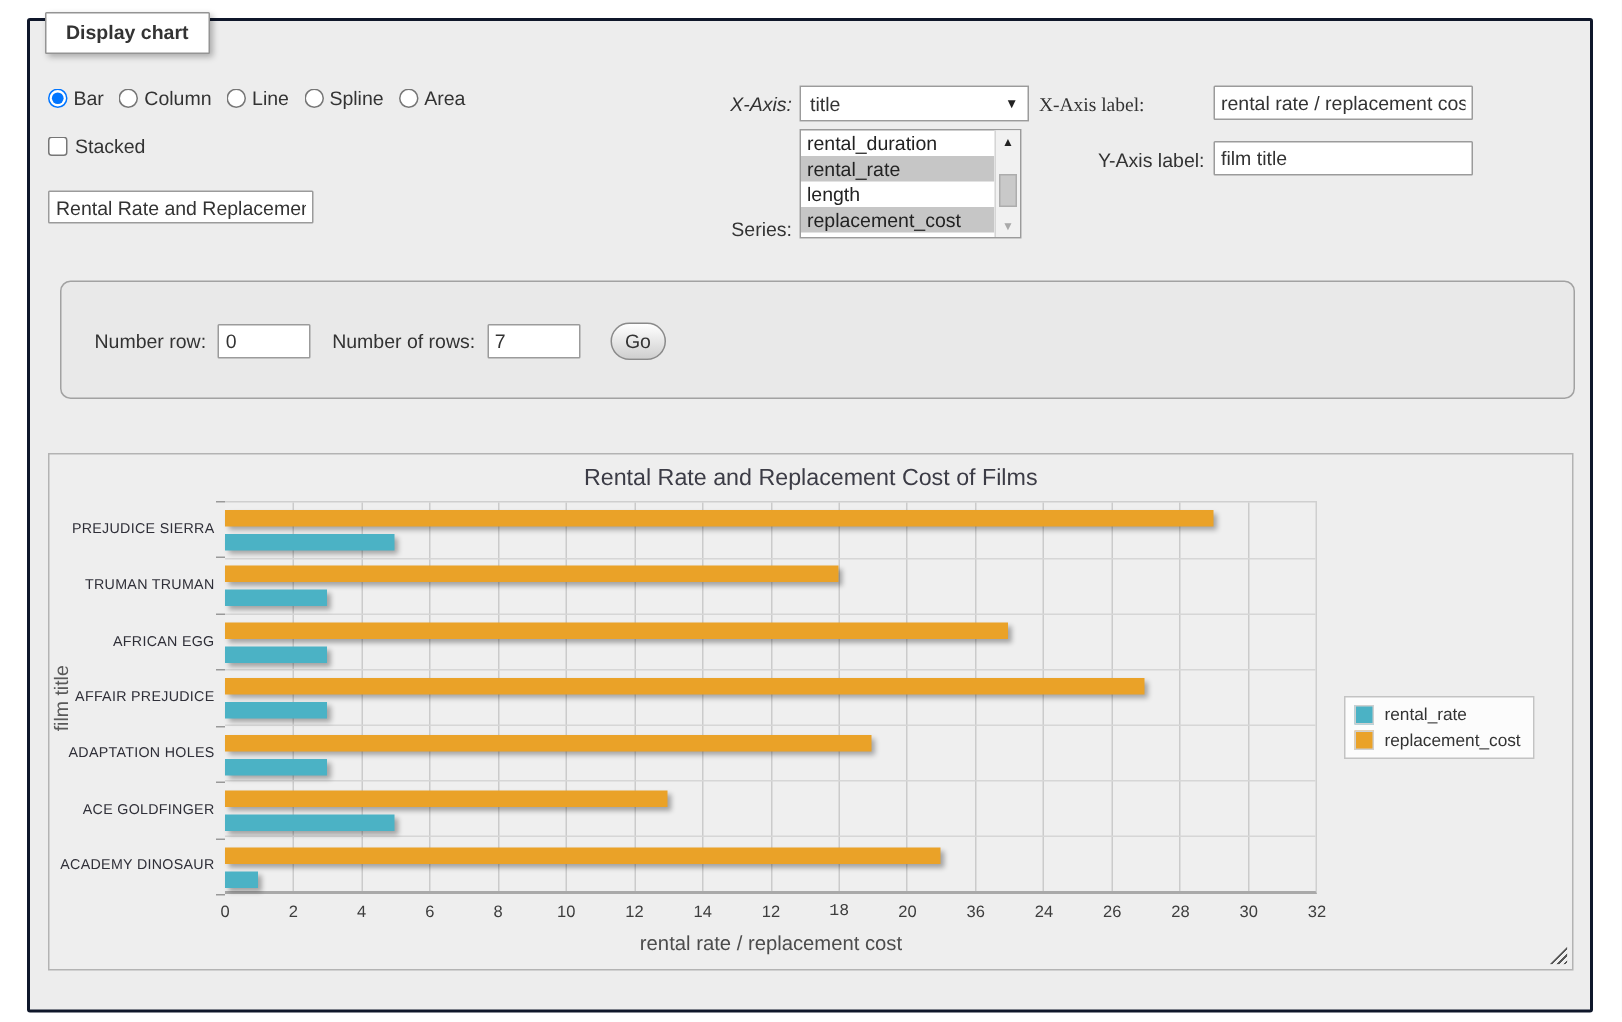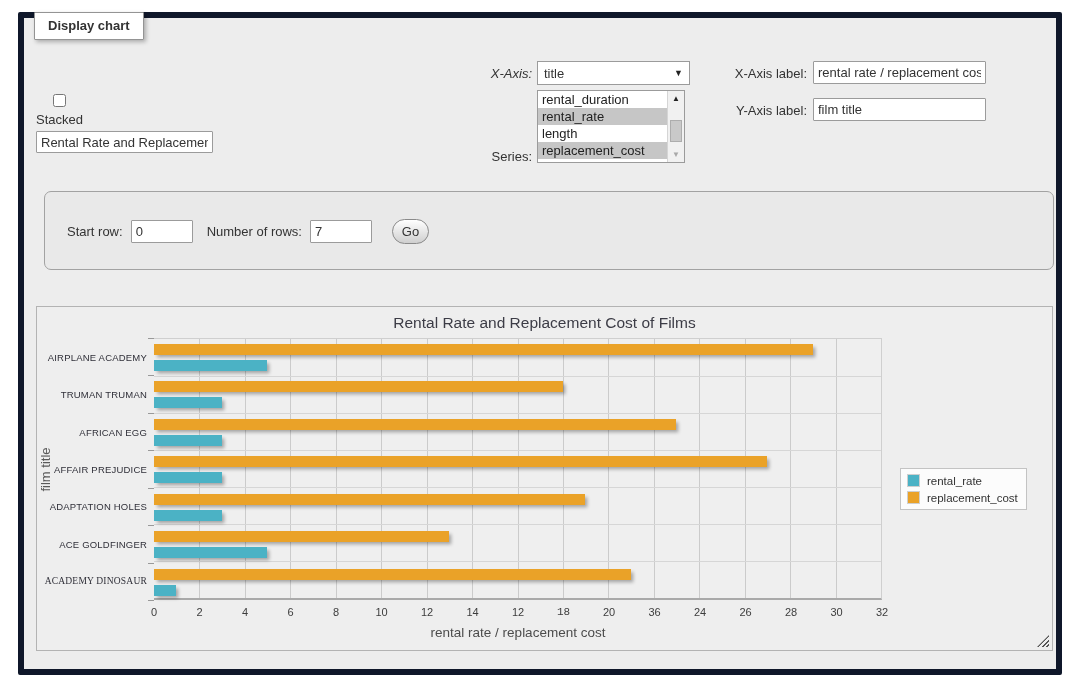--- a/index.html
+++ b/index.html
@@ -1,41 +1,41 @@
 <!DOCTYPE html>
 <html><head>
 <meta charset="utf-8">
 <style>
   * { margin:0; padding:0; box-sizing:border-box; }
   html,body { width:1081px; height:681px; background:#fff; font-family:"Liberation Sans", sans-serif; overflow:hidden; }
   .page { position:relative; width:1081px; height:681px; }
 
   
   .panel { position:absolute; left:18px; top:12px; width:1044px; height:663px;
-           background:#ededed; border:6px solid #0f172a; border-radius:2px; }
+           background:#ededed; border:2px solid #0f172a; border-radius:2px; }
   .tab { position:absolute; left:10px; top:-6px; background:#fff; border:1px solid #949494;
          padding:5px 13px 6px; font-size:13px; font-weight:bold; color:#333;
          box-shadow:2px 2px 4px rgba(0,0,0,0.28); border-radius:1px; }
 
   
   .radio-group { position:absolute; left:12px; top:44px; font-size:13px; color:#333; display:flex; gap:10px; align-items:center; }
   .radio-item { display:flex; align-items:center; gap:4px; cursor:default; }
   .radio-item input { width:13px; height:13px; margin:0; }
-  .check-row { position:absolute; left:12px; top:76px; font-size:13px; color:#333; display:flex; align-items:center; gap:5px;flex-direction:column; }
+  .check-row { position:absolute; left:12px; top:76px; font-size:13px; color:#333; display:flex; align-items:center; gap:5px; }
   .check-row input { width:13px; height:13px; margin:0; }
 
   input[type=text] { border:1px solid #9b9b9b; background:#fff; font-size:13px; color:#333;
                      font-family:"Liberation Sans",sans-serif; padding:2px 4px; border-radius:1px; }
 
   .title-input { position:absolute; left:12px; top:113px; width:177px; height:22px; }
 
   .lbl { position:absolute; font-size:13px; color:#333; text-align:right; }
   .lbl-xaxis   { left:402px; top:48px;  width:106px;font-style:italic; }
   .lbl-series  { left:402px; top:131px; width:106px; }
-  .lbl-xlabel  { left:680px; top:48px;  width:103px; }
+  .lbl-xlabel  { left:640px; top:48px;  width:103px;font-family:Liberation Serif, serif; }
   .lbl-ylabel  { left:680px; top:85px;  width:103px; }
 
   .fake-select { position:absolute; left:513px; top:43px; width:153px; height:24px; background:#fff;
                  border:1px solid #9b9b9b; font-size:13px; color:#333; display:flex; align-items:center;
                  padding:0 6px; cursor:default; }
   .fake-select .arrow { margin-left:auto; font-size:9px; color:#222; }
 
   .listbox { position:absolute; left:513px; top:72px; width:148px; height:73px; background:#fff;
              border:1px solid #9b9b9b; display:flex; }
   .listbox .opts { flex:1; overflow:hidden; }
@@ -90,20 +90,42 @@
                    background:repeating-linear-gradient(135deg, transparent 0 2px, #555 2px 3.2px);
                    clip-path:polygon(100% 0, 100% 100%, 0 100%); }
 </style>
 </head>
 <body>
 
 <div class="page">
   <div class="panel">
     <div class="tab">Display chart</div>
 
+    <div class="radio-group">
+        <label class="radio-item">
+          <input type="radio" name="ctype" checked="" style="">
+          <span>Bar</span>
+        </label>
+        <label class="radio-item">
+          <input type="radio" name="ctype" style="">
+          <span>Column</span>
+        </label>
+        <label class="radio-item">
+          <input type="radio" name="ctype" style="">
+          <span>Line</span>
+        </label>
+        <label class="radio-item">
+          <input type="radio" name="ctype" style="">
+          <span>Spline</span>
+        </label>
+        <label class="radio-item">
+          <input type="radio" name="ctype" style="">
+          <span>Area</span>
+        </label>
+      </div>
 
     <label class="check-row">
       <input type="checkbox" style="">
       <span>Stacked</span>
     </label>
 
     <input type="text" class="title-input" value="Rental Rate and Replacement Cost of Films" style="">
 
     <div class="lbl lbl-xaxis">X-Axis:</div>
     <div class="fake-select">
@@ -127,21 +149,21 @@
     </div>
 
     <div class="lbl lbl-xlabel">X-Axis label:</div>
     <input type="text" class="input-xlabel" value="rental rate / replacement cost" style="">
 
     <div class="lbl lbl-ylabel">Y-Axis label:</div>
     <input type="text" class="input-ylabel" value="film title" style="">
 
     <div class="rows-box">
       <div class="rows-inner">
-        <span class="lbl-inline">Start row:</span>
+        <span class="lbl-inline">Number row:</span>
         <span class="gap-s"></span>
         <input type="text" value="0" style="">
         <span class="gap-m"></span>
         <span>Number of rows:</span>
         <span class="gap-s"></span>
         <input type="text" value="7" style="">
         <button class="go-btn">Go</button>
       </div>
     </div>
 
@@ -192,27 +214,27 @@
           <div class="cat-row" style="top: 187.143px; height: 37.4286px;">
             <div class="bar" style="top: 5px; width: 40.5938%; background: rgb(234, 162, 40);"></div>
             <div class="bar" style="top: 21px; width: 15.5938%; background: rgb(75, 178, 197);"></div>
           </div>
           <div class="cat-row" style="top: 224.571px; height: 37.4286px;">
             <div class="bar" style="top: 5px; width: 65.5938%; background: rgb(234, 162, 40);"></div>
             <div class="bar" style="top: 21px; width: 3.09375%; background: rgb(75, 178, 197);"></div>
           </div>
         </div>
       <div class="ylabels">
-          <div class="ylab" style="top: 7.14286%;">AIRPLANE ACADEMY</div>
+          <div class="ylab" style="top: 7.14286%;">PREJUDICE SIERRA</div>
           <div class="ylab" style="top: 21.4286%;">TRUMAN TRUMAN</div>
           <div class="ylab" style="top: 35.7143%;">AFRICAN EGG</div>
           <div class="ylab" style="top: 50%;">AFFAIR PREJUDICE</div>
           <div class="ylab" style="top: 64.2857%;">ADAPTATION HOLES</div>
           <div class="ylab" style="top: 78.5714%;">ACE GOLDFINGER</div>
-          <div class="ylab" style="top: 92.8571%; font-family: Liberation Serif, serif;">ACADEMY DINOSAUR</div>
+          <div class="ylab" style="top: 92.8571%;">ACADEMY DINOSAUR</div>
         </div>
       <div class="xticks">
           <div class="xtick" style="left: 0%;">0</div>
           <div class="xtick" style="left: 6.25%;">2</div>
           <div class="xtick" style="left: 12.5%;">4</div>
           <div class="xtick" style="left: 18.75%;">6</div>
           <div class="xtick" style="left: 25%;">8</div>
           <div class="xtick" style="left: 31.25%;">10</div>
           <div class="xtick" style="left: 37.5%;">12</div>
           <div class="xtick" style="left: 43.75%;">14</div>

